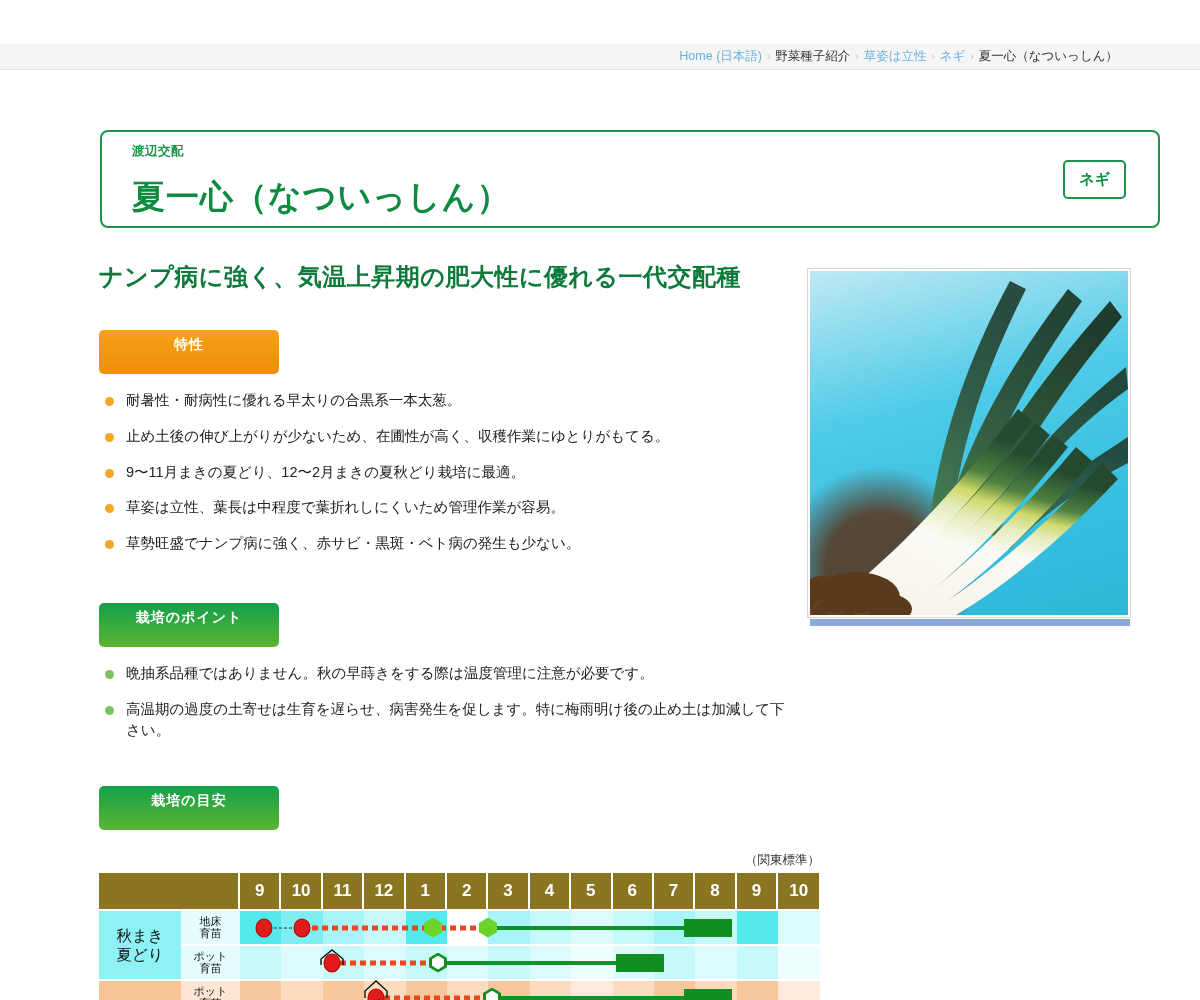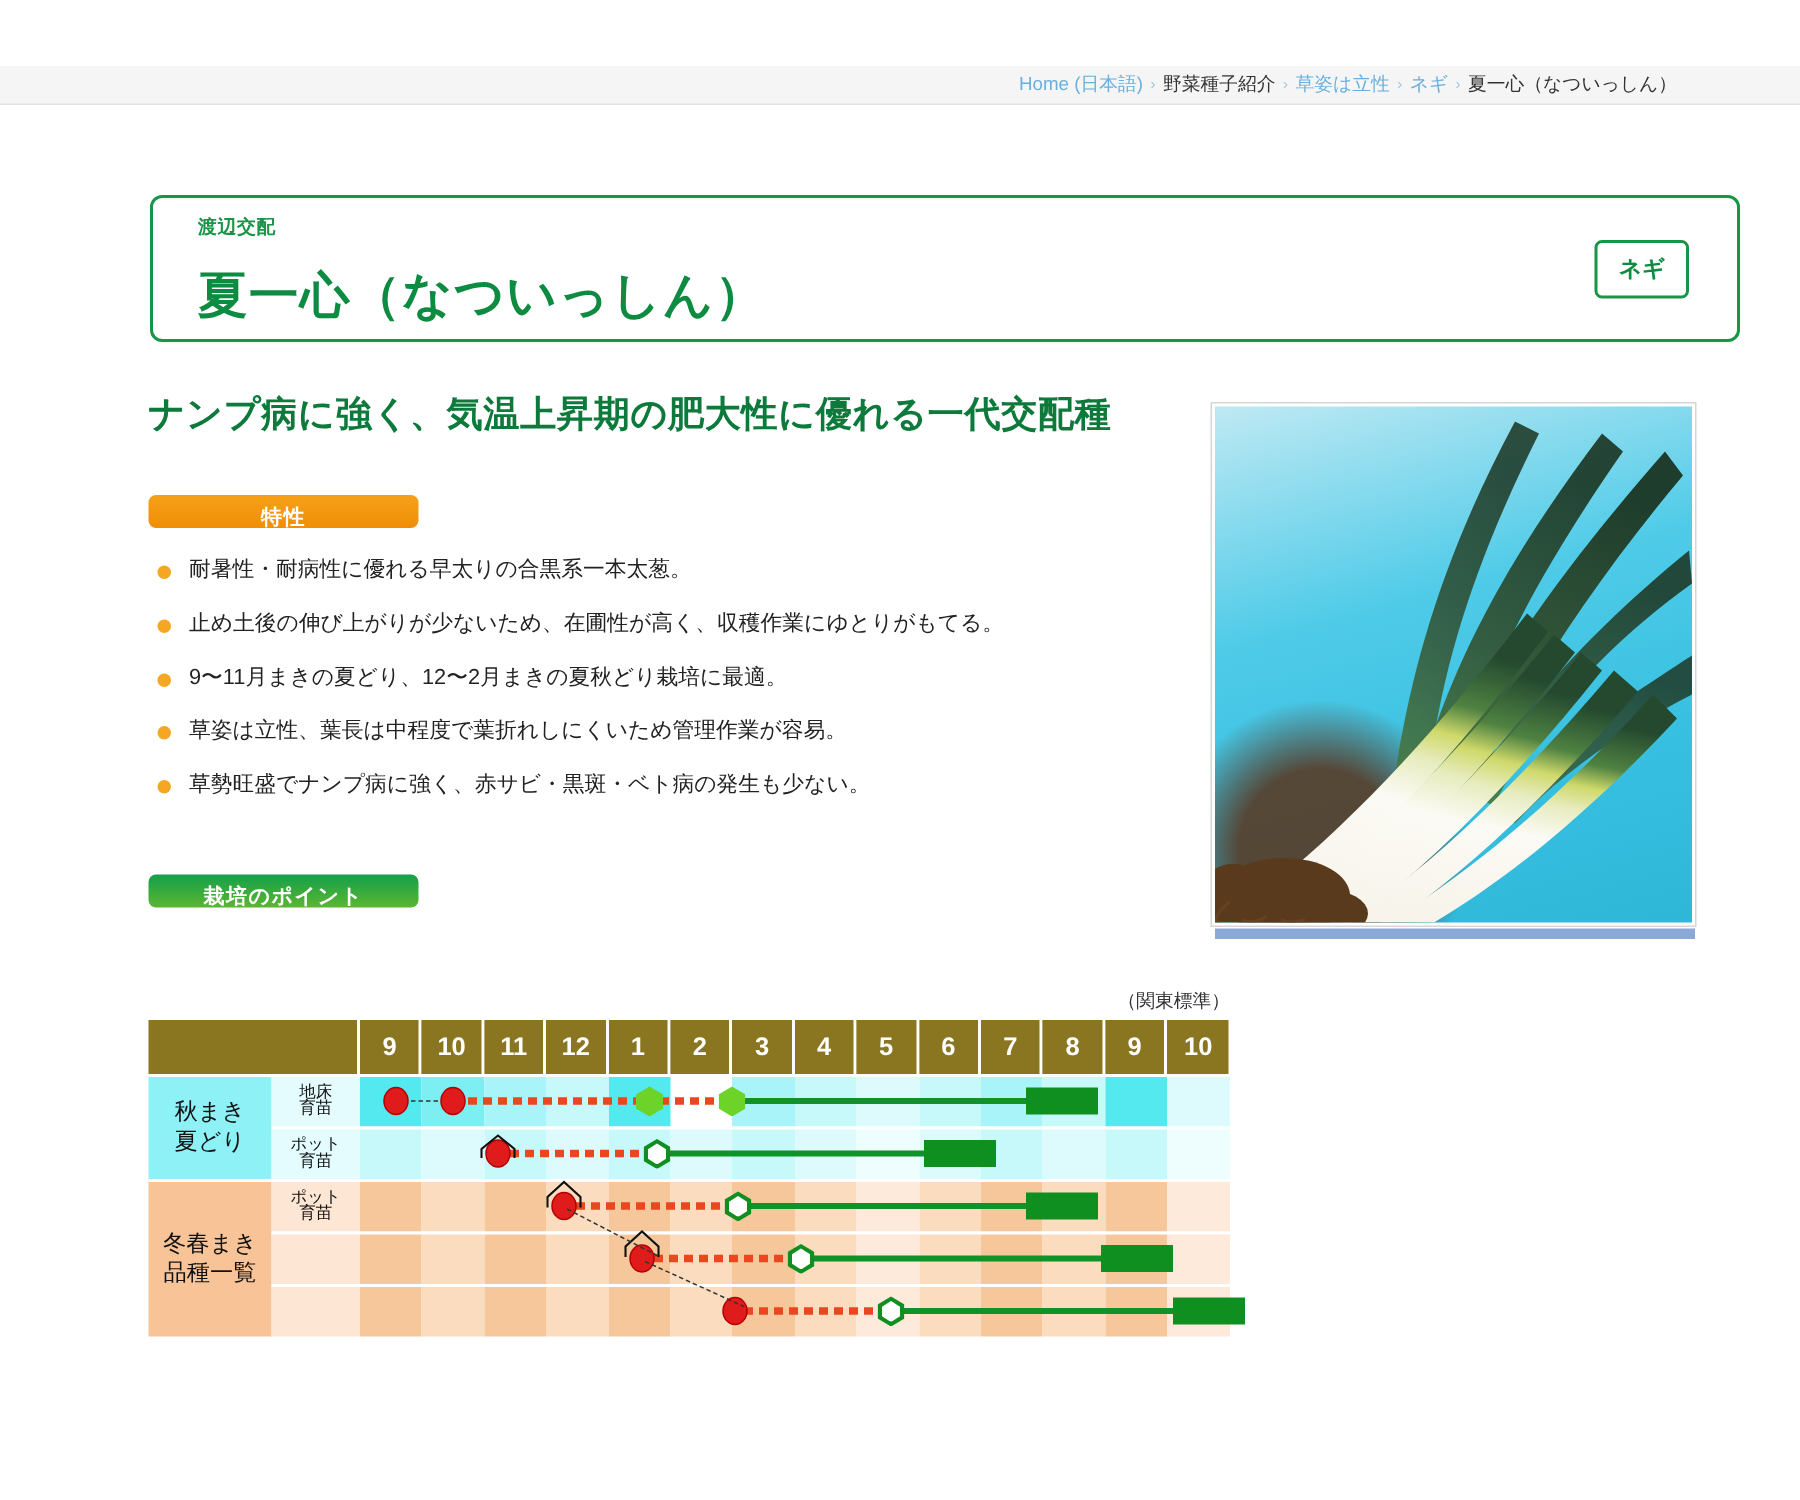--- a/index.html
+++ b/index.html
@@ -67,21 +67,21 @@
   .col-right { position: absolute; left: 807px; top: 8px; width: 324px; }
 
   .lead {
     font-size: 24px; font-weight: bold; color: #0d7a3c;
     line-height: 1.42; margin: 0 0 36px 0; letter-spacing: .5px;
   }
 
   
   .pill {
     display: inline-block;
-    width: 180px; height: 22px; line-height: 28px;
+    width: 180px; height: 44px; line-height: 28px;
     border-radius: 5px;
     color: #fff; font-weight: bold; font-size: 14px;
     text-align: center; letter-spacing: 1px;
   }
   .pill.orange { background: linear-gradient(#f6a019, #ef8f06); }
   .pill.green  { background: linear-gradient(#13a04a, #5cb531); }
 
   
   ul.blist { list-style: none; margin: 16px 0 0 0; padding: 0; }
   ul.blist li {
@@ -288,24 +288,29 @@
         <li>止め土後の伸び上がりが少ないため、在圃性が高く、収穫作業にゆとりがもてる。</li>
         <li>9〜11月まきの夏どり、12〜2月まきの夏秋どり栽培に最適。</li>
         <li>草姿は立性、葉長は中程度で葉折れしにくいため管理作業が容易。</li>
         <li>草勢旺盛でナンプ病に強く、赤サビ・黒斑・ベト病の発生も少ない。</li>
       </ul>
 
       <div class="gap-sec"></div>
 
       
       <div class="pill green">栽培のポイント</div>
+      <ul class="blist dot-green">
+        <li>晩抽系品種ではありません。秋の早蒔きをする際は温度管理に注意が必要です。</li>
+        <li>高温期の過度の土寄せは生育を遅らせ、病害発生を促します。特に梅雨明け後の止め土は加減して下さい。</li>
+      </ul>
 
       <div class="gap-sec" style="height:30px"></div>
 
       
+      <div class="pill green">栽培の目安</div>
 
       <div style="height:22px"></div>
       <div class="cal-note">（関東標準）</div>
 
       <div class="cal">
 
         <div class="cal-head">
           <div class="hc blank"></div>
           <div class="hc mon">9</div>
           <div class="hc mon">10</div>

